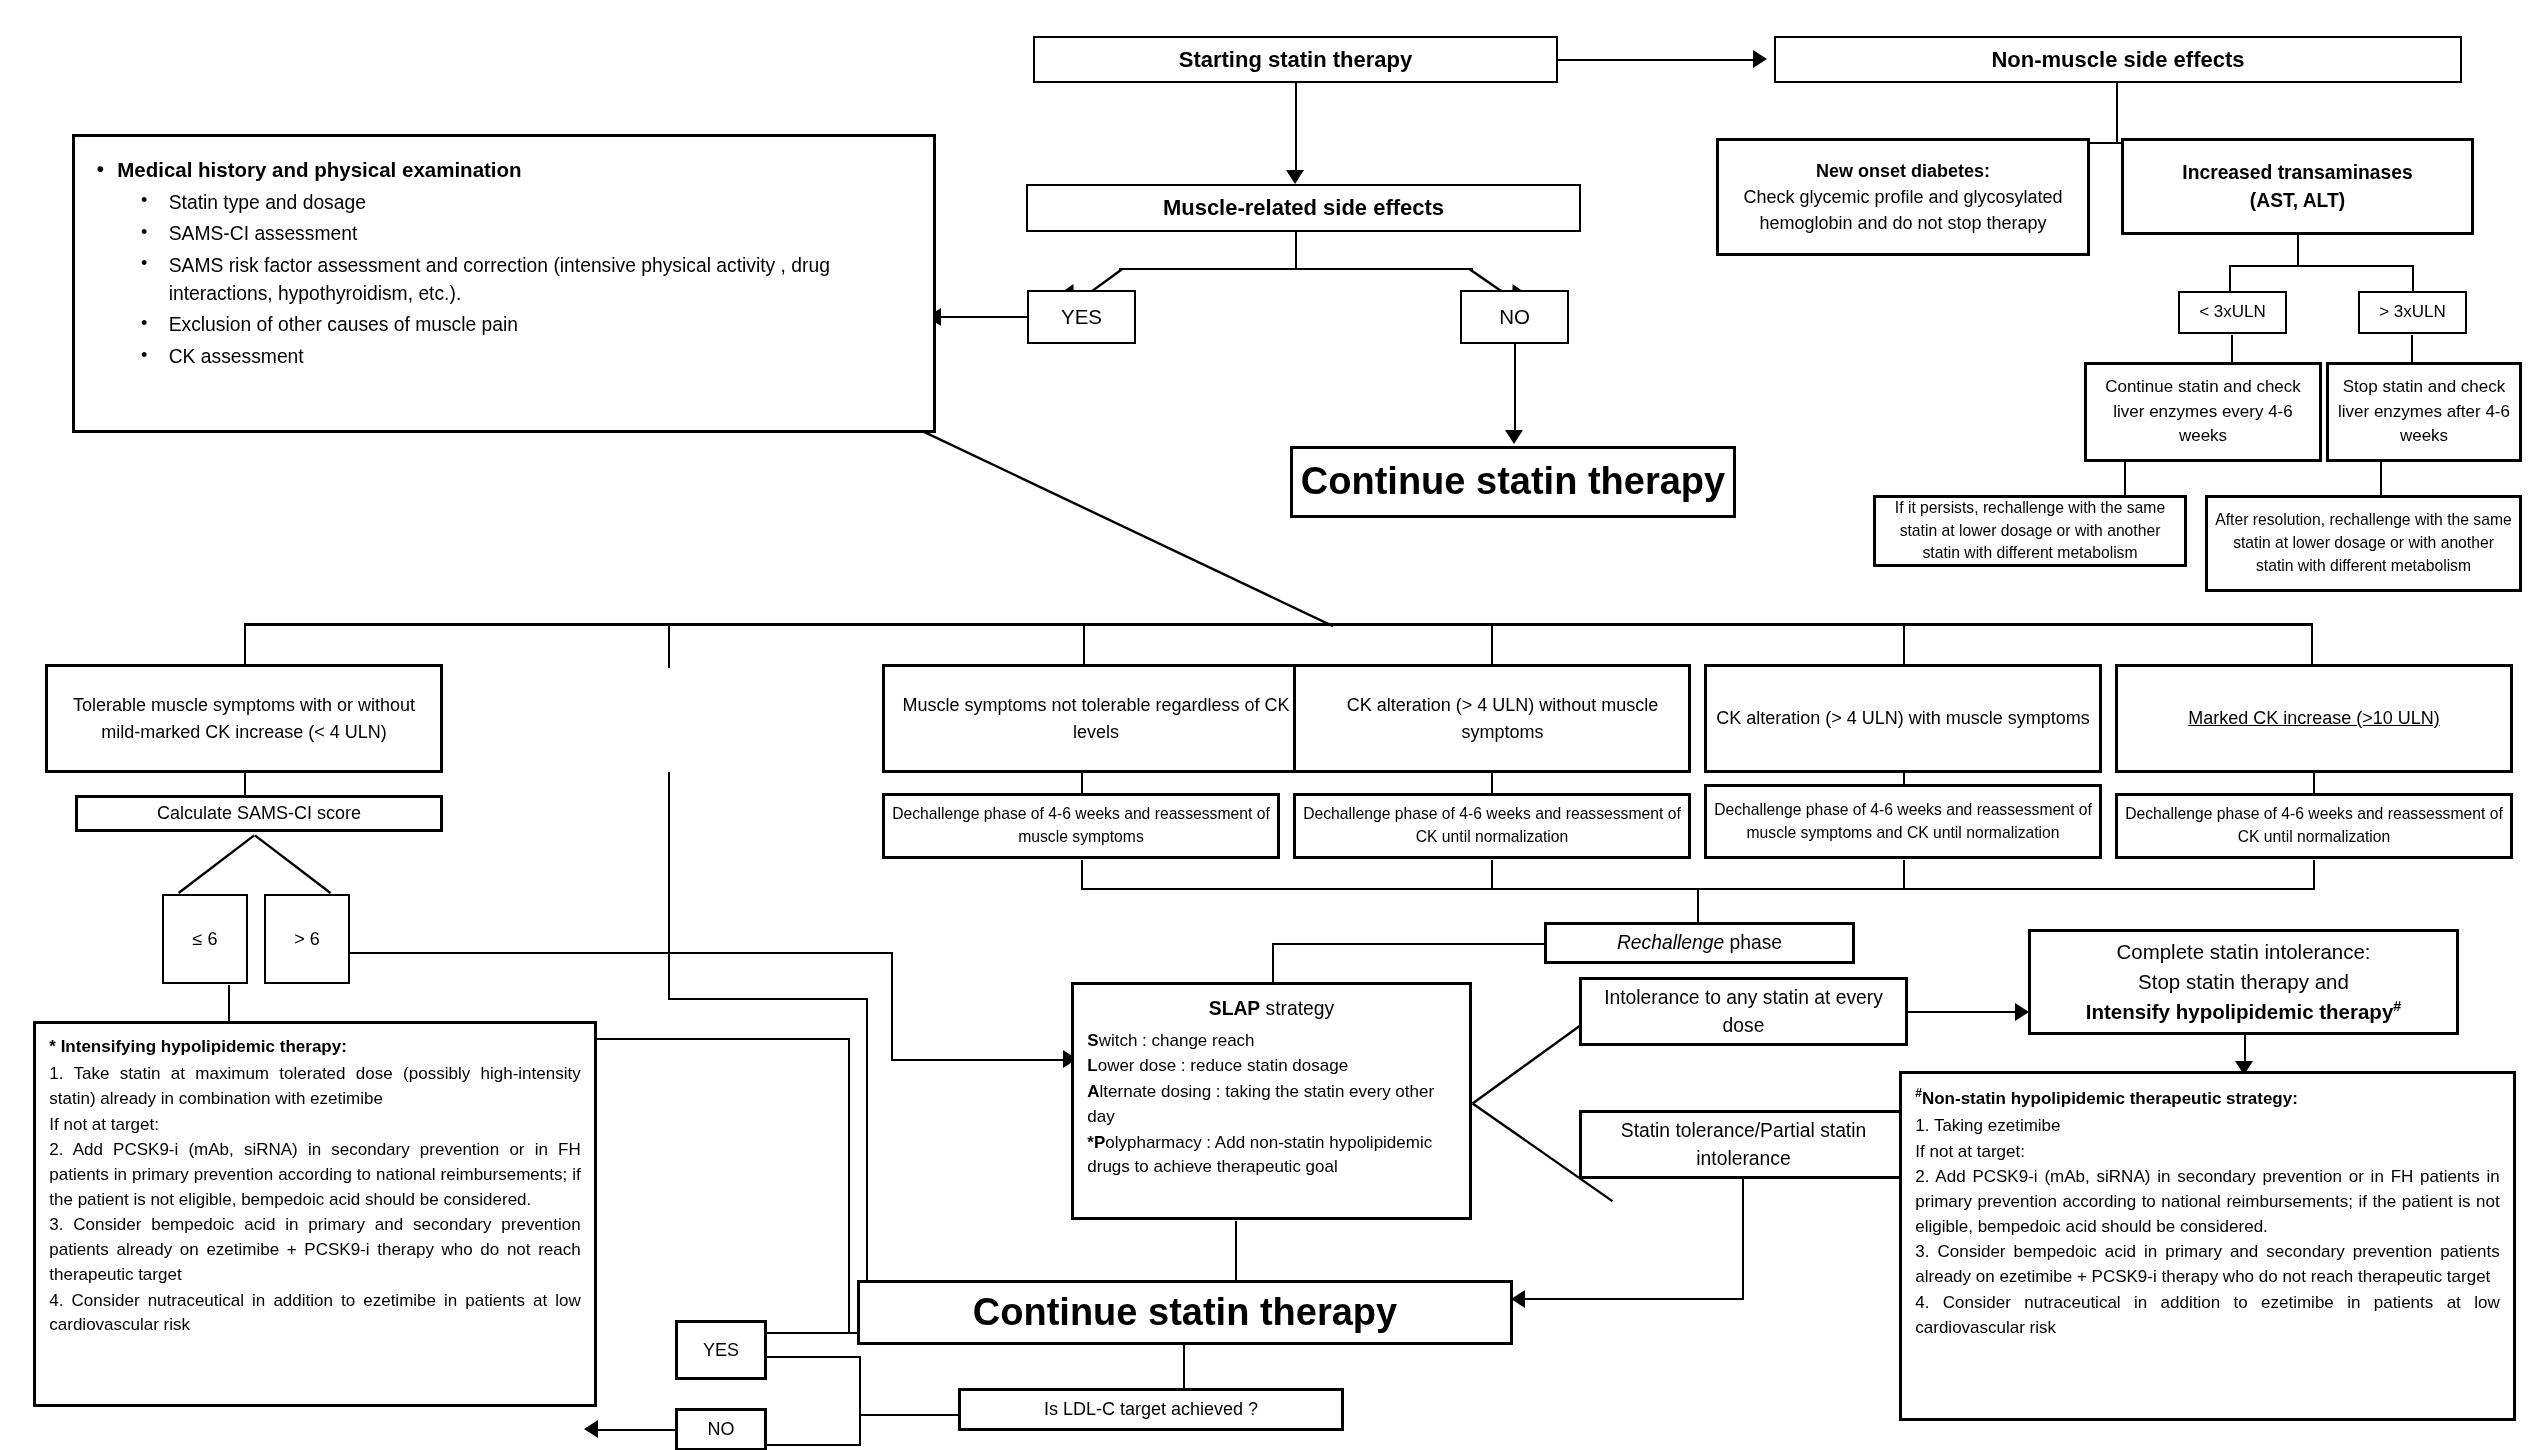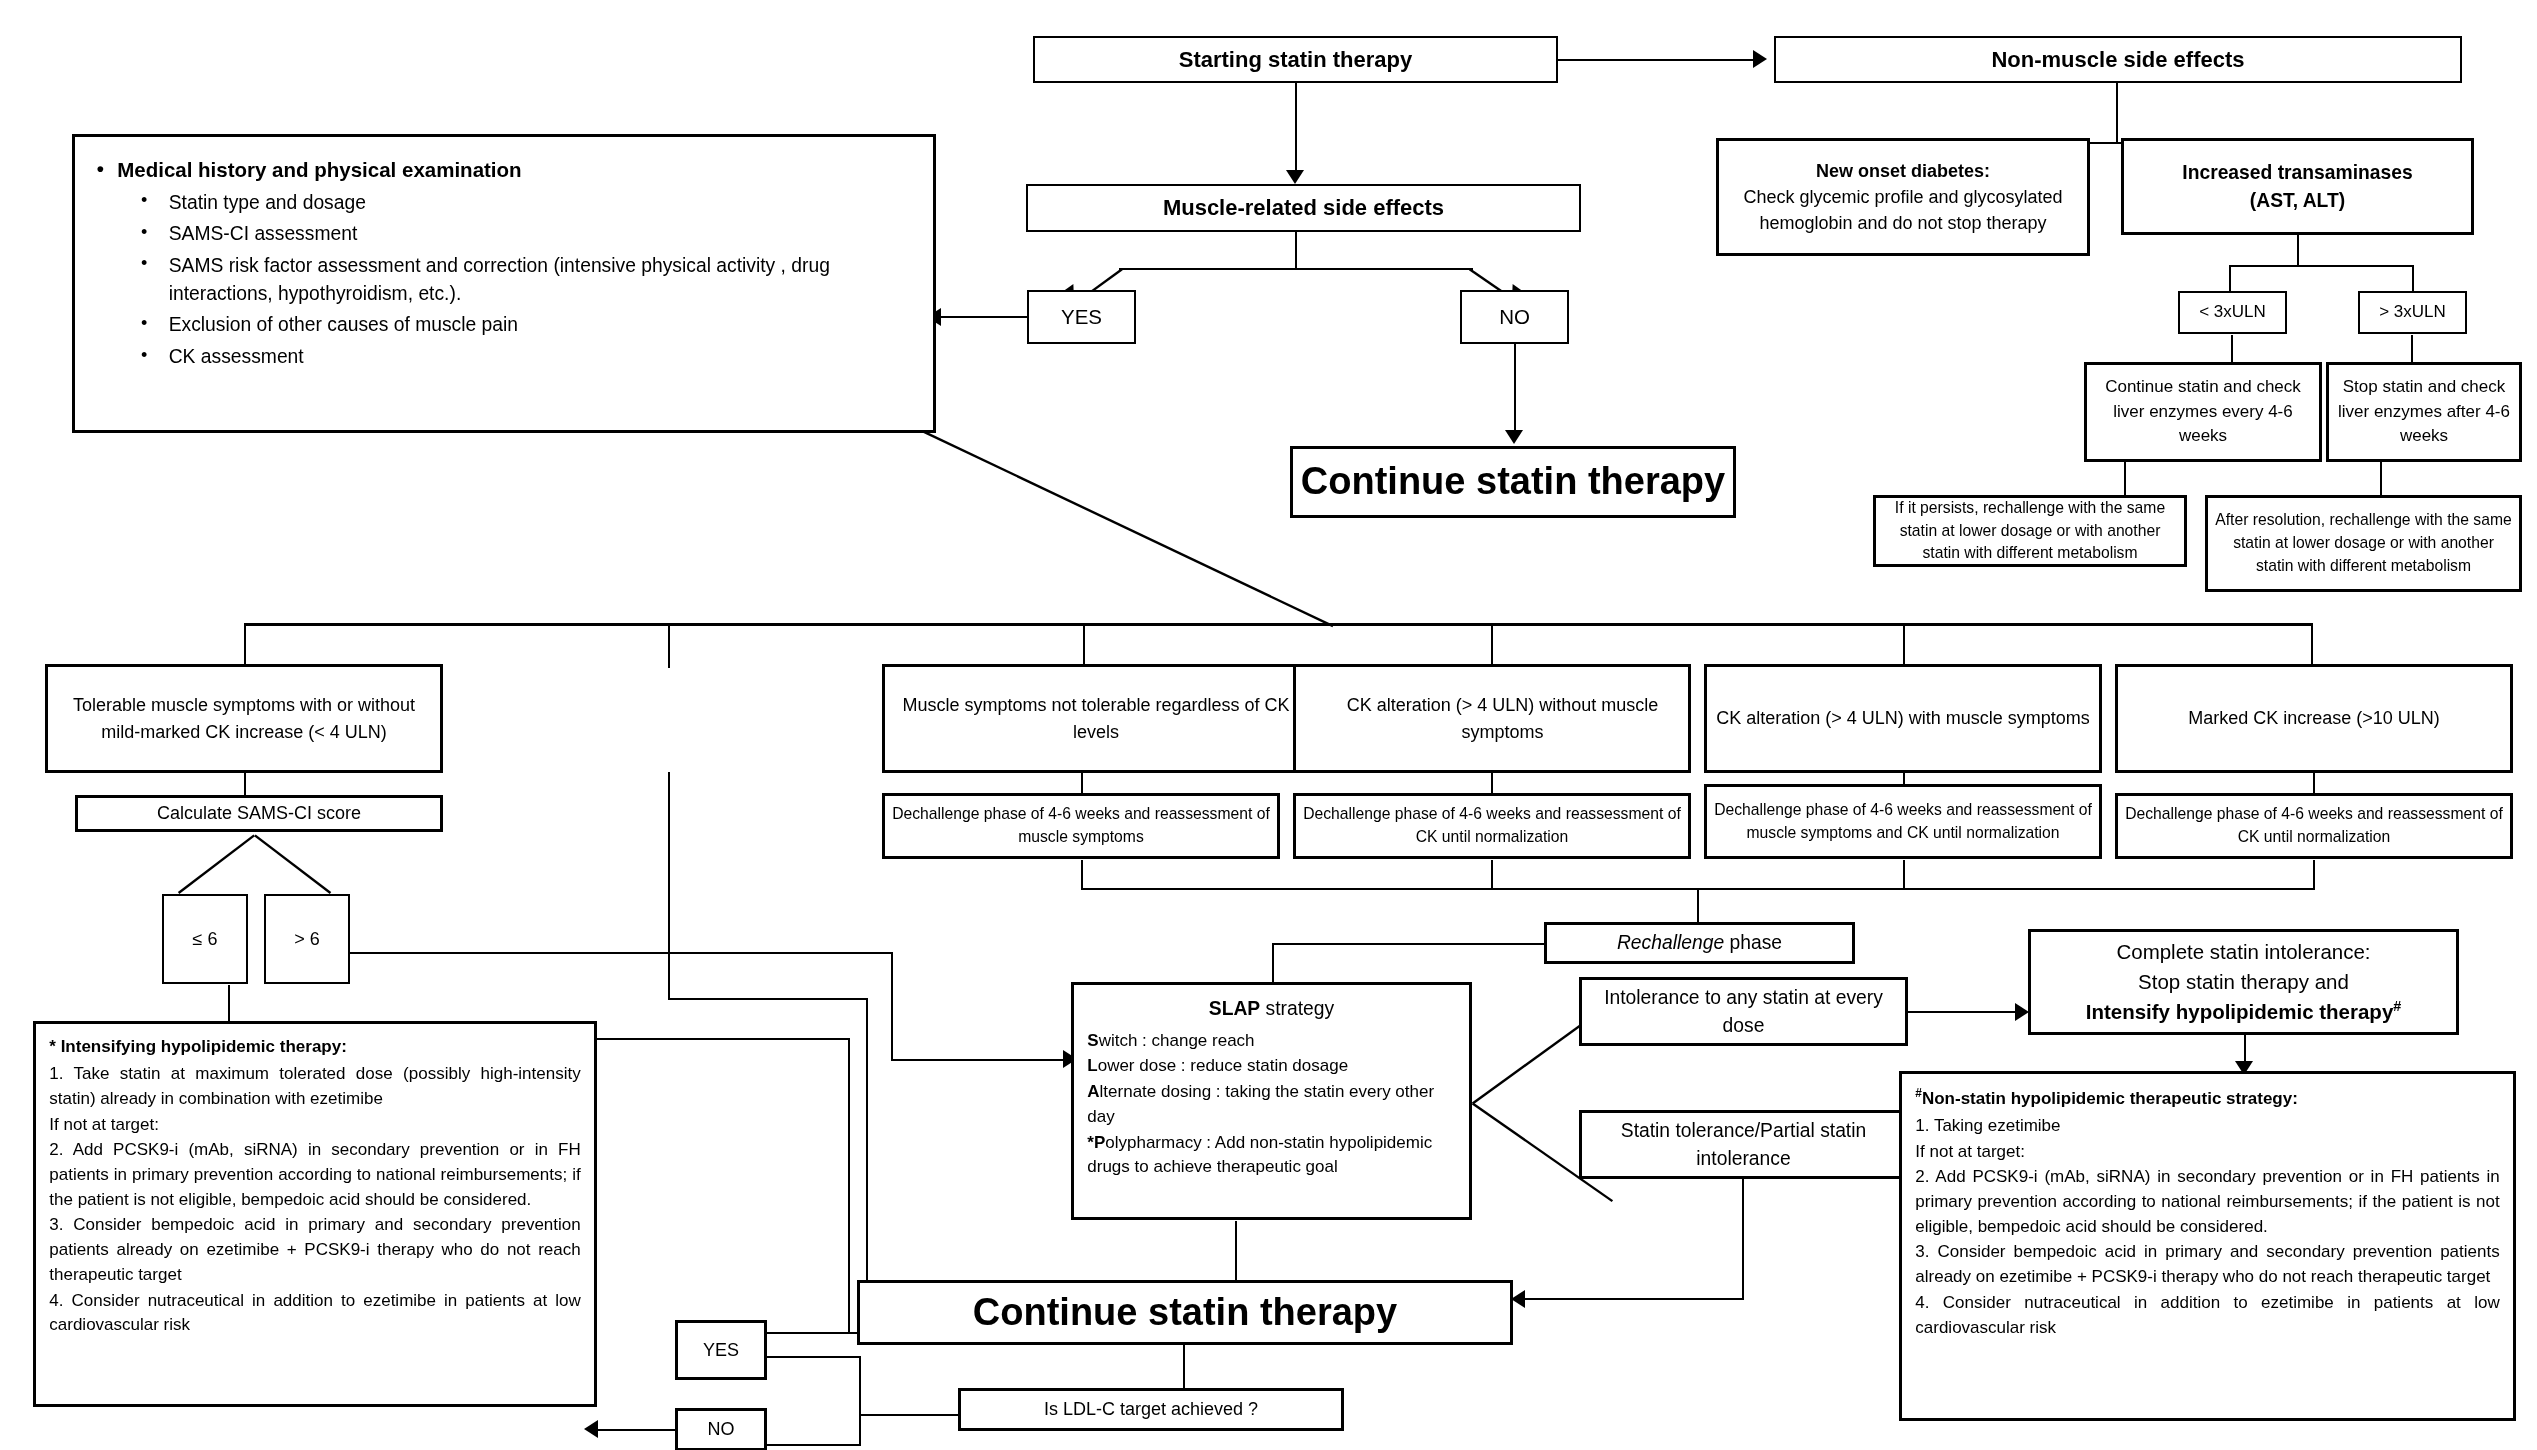--- a/index.html
+++ b/index.html
@@ -185,21 +185,21 @@
   </div>
   <div class="box heavy t-30" style="left:882px;top:664px;width:428px;height:109px;">
     <span>Muscle symptoms not tolerable regardless of CK levels</span>
   </div>
   <div class="box heavy t-30" style="left:1293px;top:664px;width:398px;height:109px;padding-left:27px;">
     <span>CK alteration (&gt; 4 ULN) without muscle symptoms</span>
   </div>
   <div class="box heavy t-30" style="left:1704px;top:664px;width:398px;height:109px;">
     <span>CK alteration (&gt; 4 ULN) with muscle symptoms</span>
   </div>
-  <div class="box heavy t-30" style="left:2115px;top:664px;width:398px;height:109px;">
+  <div class="box heavy t-30" style="left:2115px;top:664px;width:398px;height:109px;text-decoration:underline;">
     <span>Marked CK increase (&gt;10 ULN)</span>
   </div>
 
   <div class="vl" style="left:1081px;top:772px;height:24px;"></div>
   <div class="vl" style="left:1491px;top:772px;height:24px;"></div>
   <div class="vl" style="left:1903px;top:772px;height:24px;"></div>
   <div class="vl" style="left:2313px;top:772px;height:24px;"></div>
 
   <div class="box heavy t-26" style="left:882px;top:793px;width:398px;height:66px;">
     <span>Dechallenge phase of 4-6 weeks and reassessment of muscle symptoms</span>

